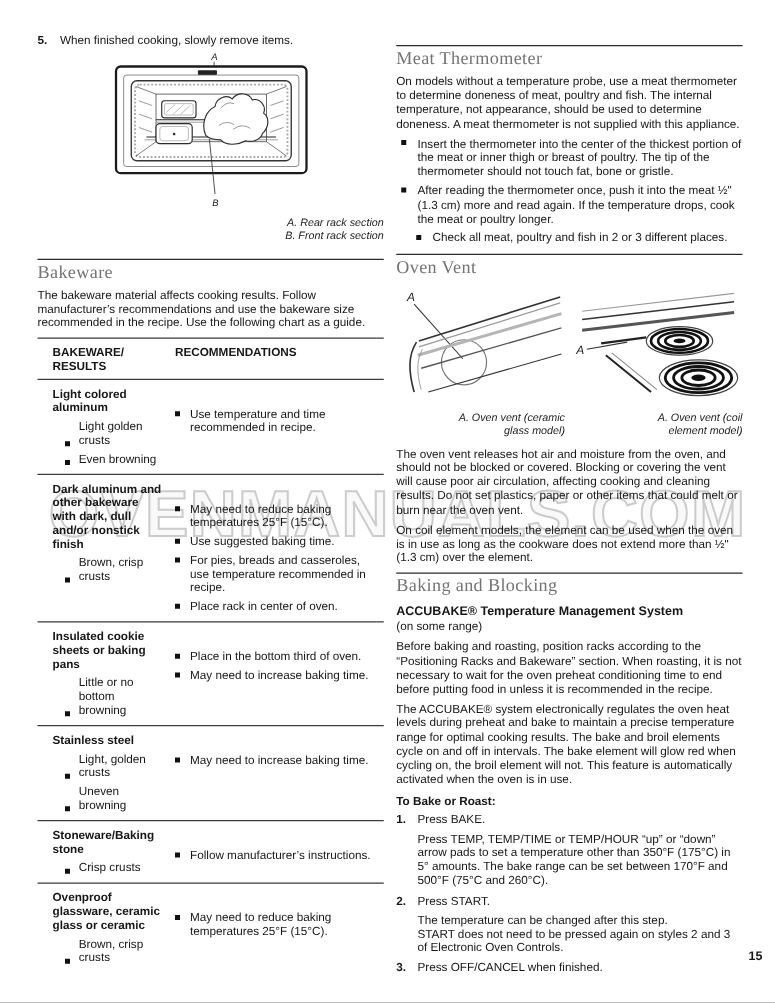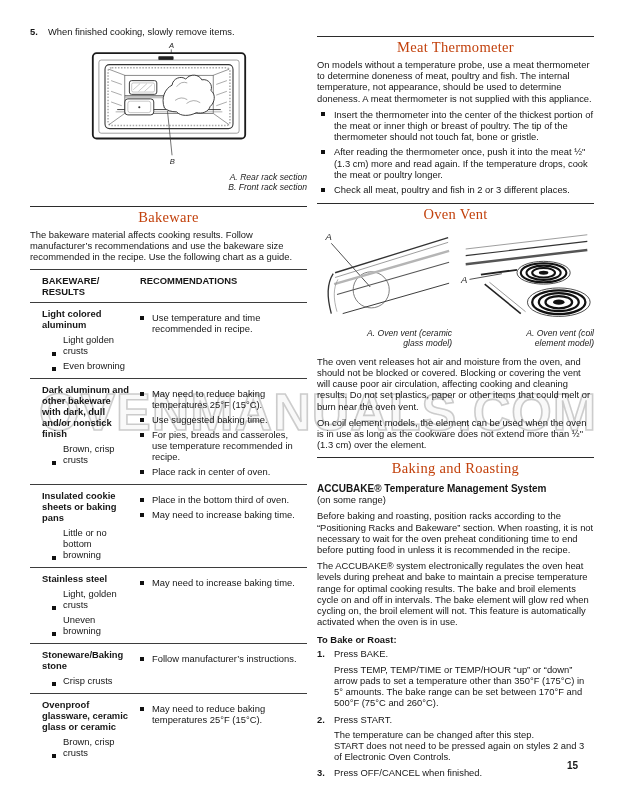--- a/index.html
+++ b/index.html
@@ -20,22 +20,22 @@
     position:absolute; z-index:1; top:382px; left:30px; right:14px;
     text-align:center; white-space:nowrap; pointer-events:none;
     font-weight:bold; font-size:52px; letter-spacing:1px;
     color:rgba(200,200,200,0.10);
     -webkit-text-stroke:1.6px rgba(178,178,178,0.65);
   }
 
   
   .sec-rule  { border-top:1.6px solid #2b2b2b; }
   .sec-title {
-    text-align:center; font-family:"Liberation Serif", serif;
-    font-size:14.5px; color:#c2410c; letter-spacing:.3px; padding:2px 0 3px;
+    font-family:"Liberation Serif", serif;
+    font-size:14.5px; color:#737373; letter-spacing:.3px; padding:2px 0 3px;
   }
 
   
   .numitem { display:flex; font-size:9.4px; line-height:11.2px; }
   .numitem .n { width:18px; font-weight:bold; flex:none; }
 
   
   .fig { text-align:center; }
   .fig-cap {
     font-style:italic; font-size:8.6px; line-height:9.8px;
@@ -53,39 +53,39 @@
   .h1 { width:98px; white-space:pre-line; flex:none; }
   .h2 { flex:1; }
   .trow { display:flex; padding:5px 0 7px 12px; border-top:1.5px solid #3d3d3d; }
   .c1 { width:98px; flex:none; padding-right:8px; }
   .c2 { flex:1; padding-right:2px; }
   .cname { font-weight:bold; font-size:9.4px; line-height:11px; }
   .bl { display:flex; font-size:9.4px; line-height:11px; margin-top:4px; }
   .bl .sq { flex:none; width:4px; height:4px; background:#111; margin:3.5px 8px 0 0; }
   .c1 .bl { margin-left:10px;align-items:flex-end; }
   .c1 .bl .sq { margin-right:7px; }
-  .c2 .bl:first-child { margin-top:4px; }
+  .c2 .bl:first-child { margin-top:16px; }
   .c1 .bl.first { margin-top:4px; }
 
   
-  .rbullets .bl { margin:0 0 4px 4px; line-height:11.2px; }
+  .rbullets .bl { margin:0 0 4px 4px; line-height:11.2px;justify-content:center; }
   .rbullets .bl .sq { margin:3.5px 9px 0 0; }
 
   
   .subhead { font-weight:bold; font-size:10px; margin-top:7px; }
   .subnote { font-size:9.4px; margin-bottom:5px; }
   .tobake  { font-weight:bold; font-size:9.4px; margin:7px 0 3px; }
   .step { display:flex; font-size:9.4px; line-height:11.2px; margin-bottom:5px; }
   .step .snum { width:17px; font-weight:bold; flex:none; }
   .step .saction { }
   .step .sdetail { margin-top:4px; white-space:pre-line; }
   .step .sdetail:empty { display:none; }
 
   .page-number {
-    position:absolute; z-index:2; right:42px; top:760px;
+    position:absolute; z-index:2; right:10px; top:760px;
     font-weight:bold; font-size:10px;
   }
 
   svg text { font-family:"Liberation Sans", sans-serif; }
 </style>
 </head>
 <body>
 
 <div class="page">
 
@@ -357,21 +357,21 @@
 element model)</div>
         </div>
       </div>
 
       <p class="body" style="margin-top:7px;">The oven vent releases hot air and moisture from the oven, and should not be blocked or covered. Blocking or covering the vent will cause poor air circulation, affecting cooking and cleaning results. Do not set plastics, paper or other items that could melt or burn near the oven vent.</p>
       <p class="body">On coil element models, the element can be used when the oven is in use as long as the cookware does not extend more than ½" (1.3 cm) over the element.</p>
     </div>
 
     <div style="margin-top:7px;">
       <div class="sec-rule"></div>
-      <div class="sec-title">Baking and Roasting</div>
+      <div class="sec-title">Baking and Blocking</div>
 
       <div class="subhead" style="margin-top:3px;">ACCUBAKE® Temperature Management System</div>
       <div class="subnote">(on some range)</div>
       <p class="body">Before baking and roasting, position racks according to the “Positioning Racks and Bakeware” section. When roasting, it is not necessary to wait for the oven preheat conditioning time to end before putting food in unless it is recommended in the recipe.</p>
       <p class="body">The ACCUBAKE® system electronically regulates the oven heat levels during preheat and bake to maintain a precise temperature range for optimal cooking results. The bake and broil elements cycle on and off in intervals. The bake element will glow red when cycling on, the broil element will not. This feature is automatically activated when the oven is in use.</p>
 
       <div class="tobake">To Bake or Roast:</div>
 
       <div class="step">
         <div class="snum">1.</div>

